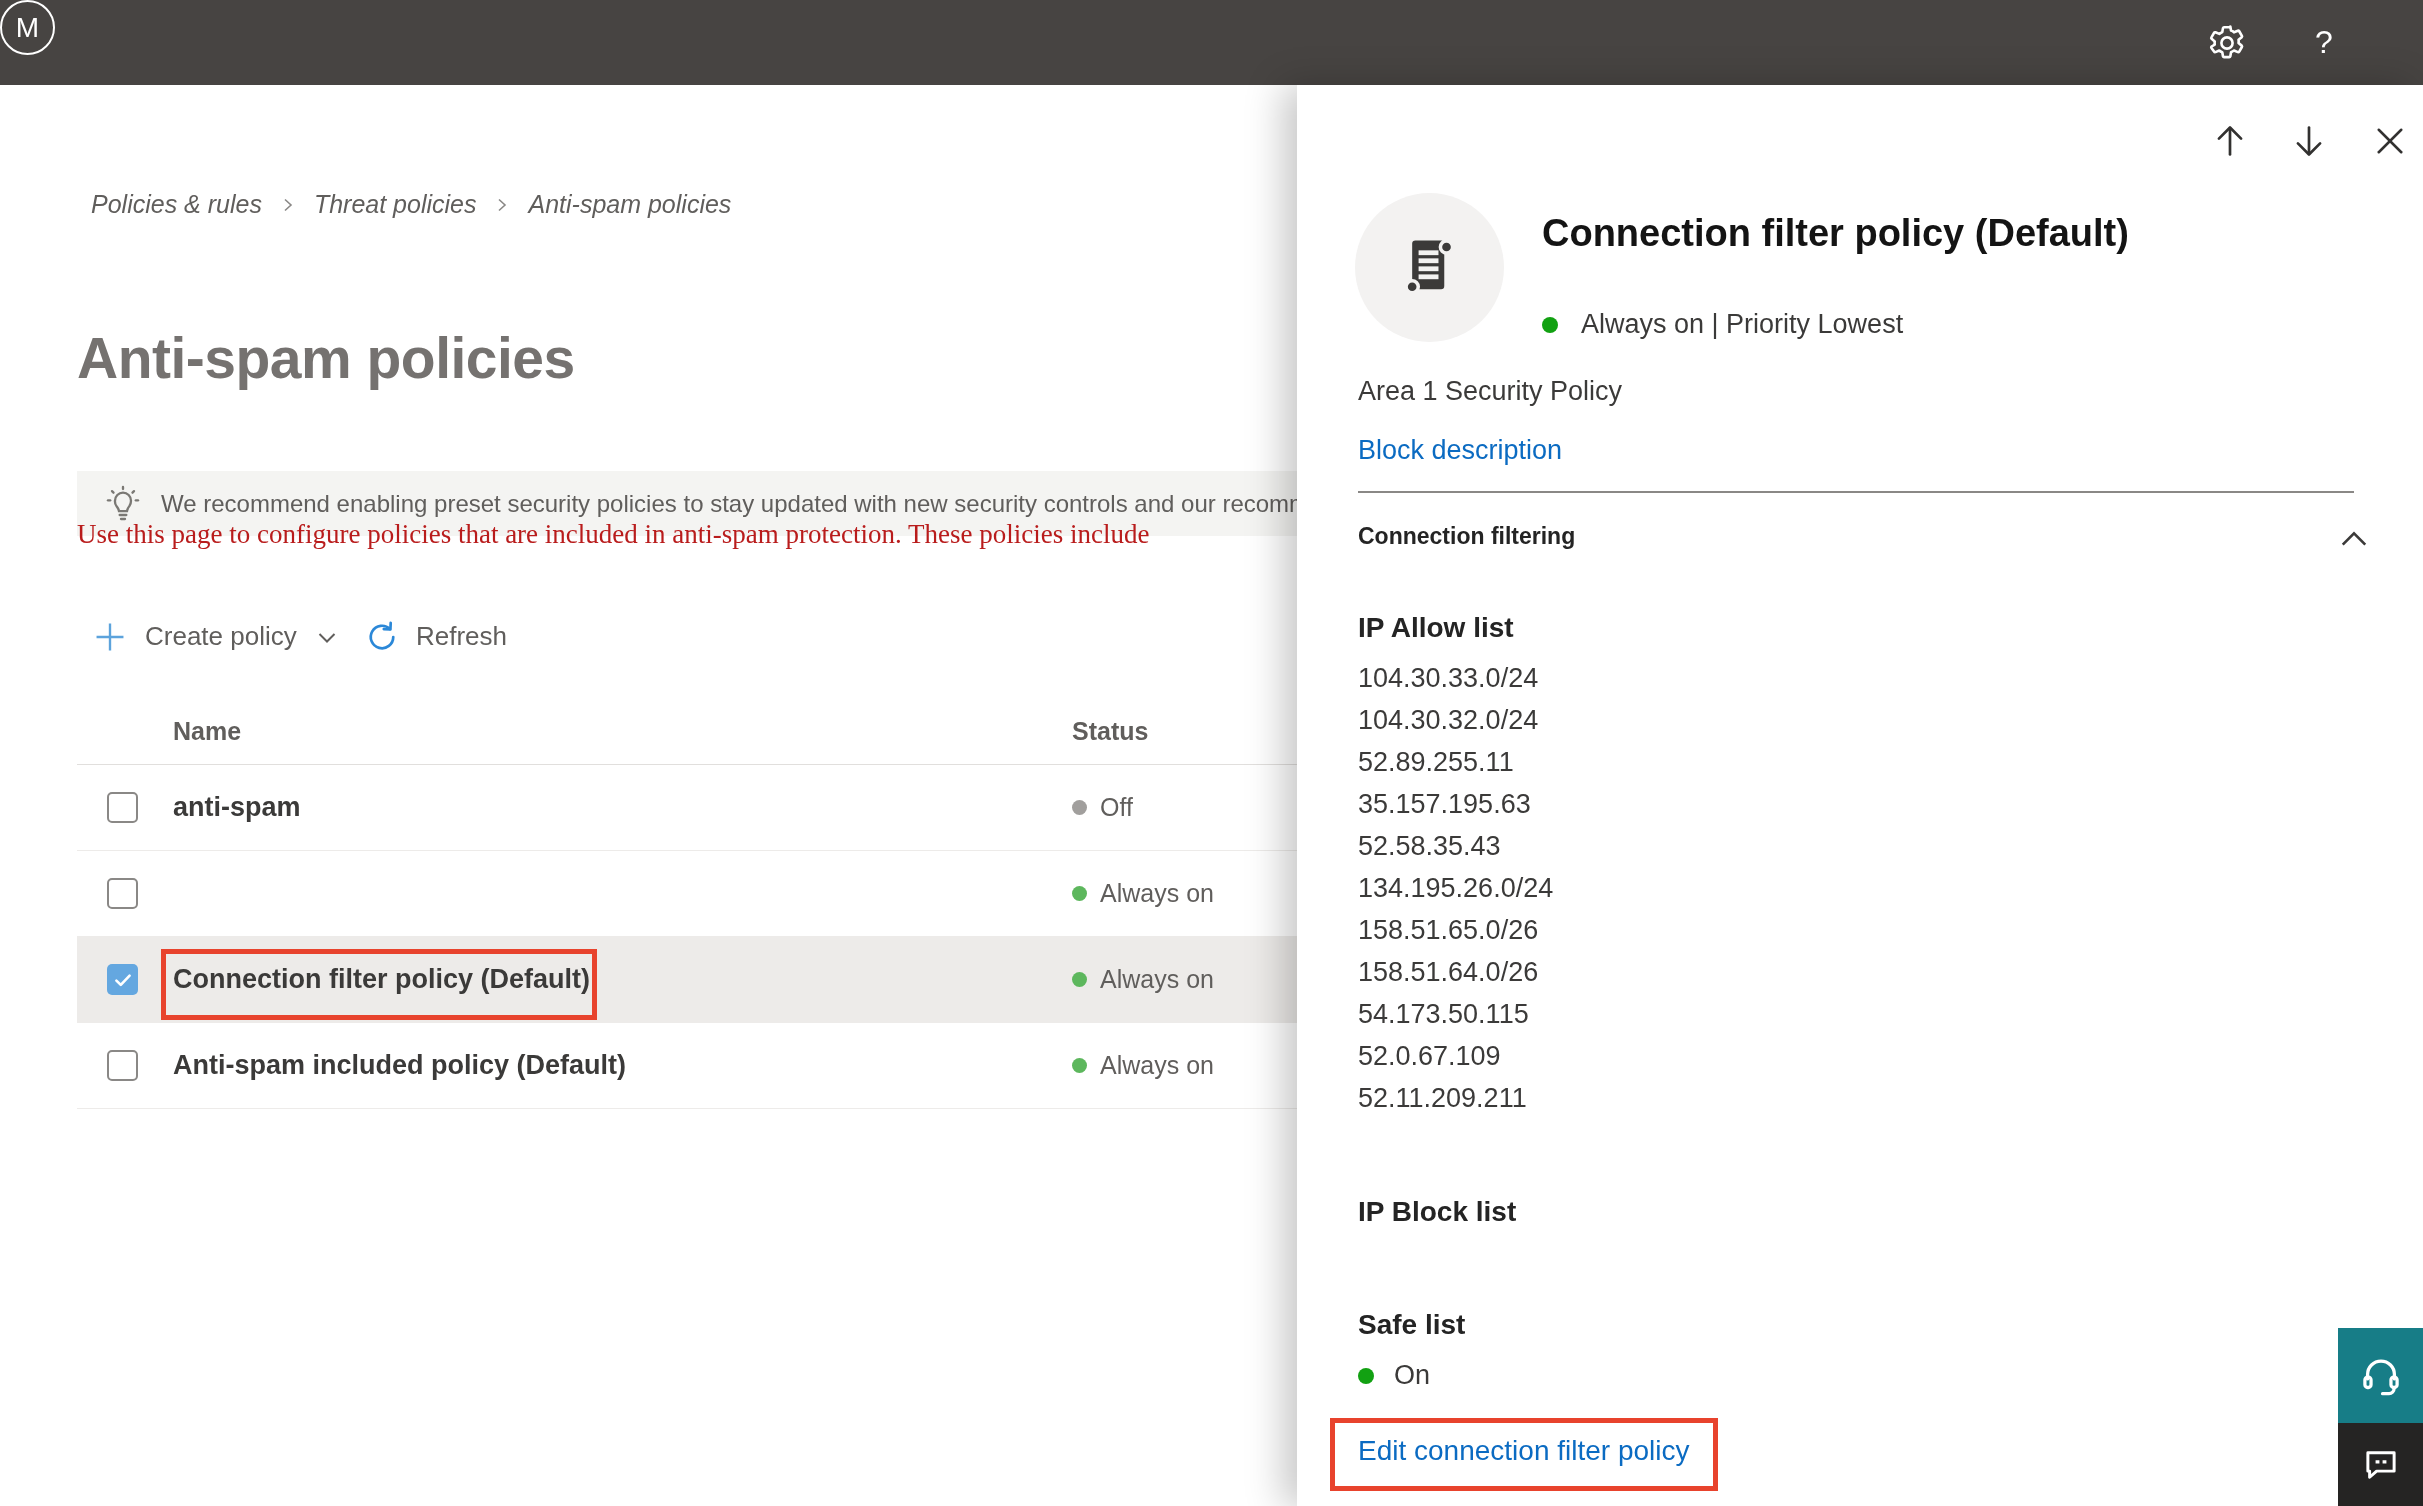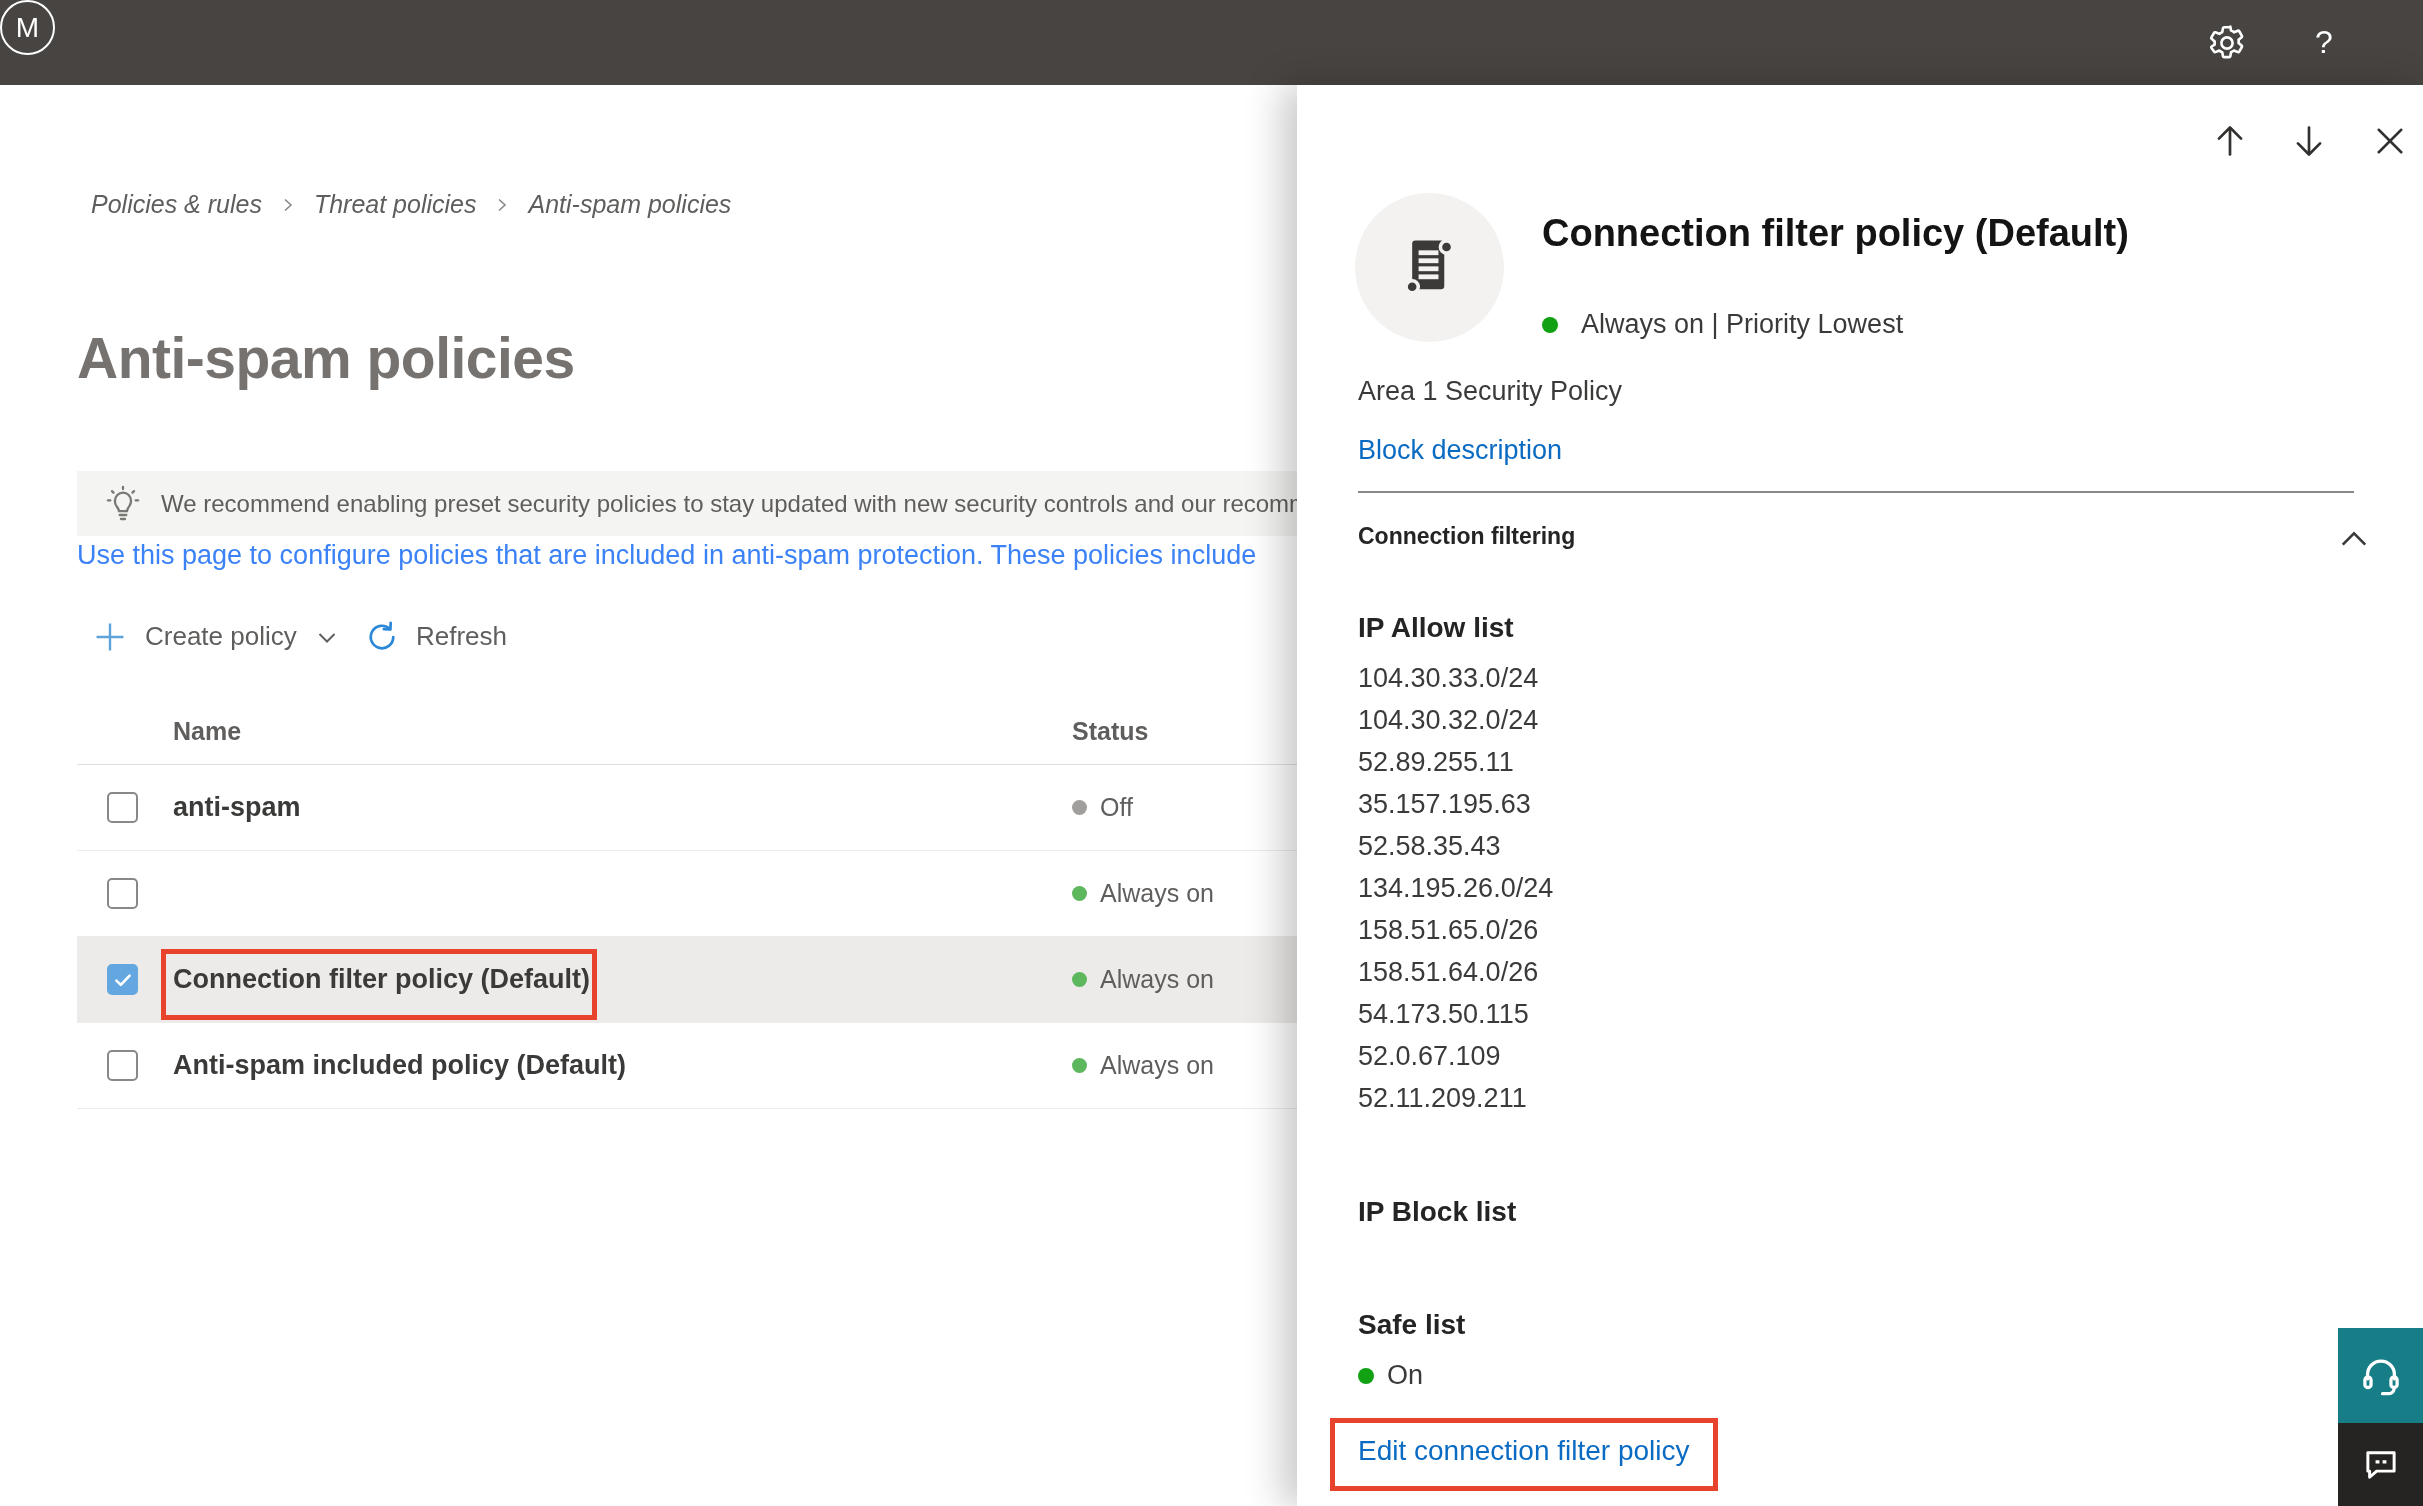--- a/index.html
+++ b/index.html
@@ -26,22 +26,22 @@
 
   
   #page-title{position:absolute;left:77px;top:325px;font-size:57px;font-weight:700;color:#757270;letter-spacing:-0.5px;}
 
   
   #banner{position:absolute;left:77px;top:471px;width:1220px;height:65px;background:#f4f4f2;
     display:flex;align-items:center;overflow:hidden;white-space:nowrap;}
   #banner .bulb{margin-left:26px;flex:0 0 auto;display:flex;}
   #banner .btext{margin-left:18px;font-size:24px;color:#605e5c;}
 
-  #intro{position:absolute;left:77px;top:535px;width:1220px;height:40px;line-height:40px;
-    font-size:27px;color:#3b82f6;white-space:nowrap;overflow:hidden;}
+  #intro{position:absolute;left:77px;top:514px;width:1220px;height:40px;line-height:40px;
+    font-size:27px;color:#b91c1c;white-space:nowrap;overflow:hidden;font-family:Liberation Serif, serif;}
 
   
   #toolbar{position:absolute;left:77px;top:609px;height:55px;width:1089px;}
   .tool-group{position:absolute;top:0;height:55px;display:flex;align-items:center;cursor:pointer;}
   #create-group{left:14px;}
   #refresh-group{left:287px;}
   .tool-label{font-size:26px;color:#605e5c;margin:0 0 0 16px;}
   #create-group .chev{margin-left:18px;display:flex;}
 
   
@@ -84,21 +84,21 @@
 
   #fly-section{position:absolute;left:61px;top:438px;font-size:23px;font-weight:700;color:#242424;}
   #fly-chevup{position:absolute;left:1042px;top:444px;cursor:pointer;display:flex;}
 
   #ip-allow-title{position:absolute;left:61px;top:527px;font-size:28px;font-weight:700;color:#242424;}
   #ip-list{position:absolute;left:61px;top:572px;}
   .ip{font-size:27px;color:#3b3a39;line-height:42px;}
 
   #ip-block-title{position:absolute;left:61px;top:1111px;font-size:28px;font-weight:700;color:#242424;}
   #safe-title{position:absolute;left:61px;top:1224px;font-size:28px;font-weight:700;color:#242424;}
-  #safe-status{position:absolute;left:61px;top:1275px;display:flex;align-items:center;gap:13px;}
+  #safe-status{position:absolute;left:61px;top:1275px;display:flex;align-items:center;gap:20px;}
   #safe-status .bigdot{width:16px;height:16px;border-radius:50%;background:#12a112;}
   #safe-status span{font-size:27px;color:#3b3a39;}
 
   #fly-editlink{position:absolute;left:61px;top:1350px;font-size:28px;color:#0b6bc2;cursor:pointer;}
   #fly-redrect{position:absolute;left:33px;top:1333px;width:388px;height:73px;border:5px solid #e8432d;box-sizing:border-box;pointer-events:none;}
 
   
   #btn-support{position:absolute;left:2338px;top:1328px;width:85px;height:95px;background:#177d87;
     display:flex;align-items:center;justify-content:center;cursor:pointer;}
   #btn-feedback{position:absolute;left:2338px;top:1423px;width:85px;height:84px;background:#252423;

